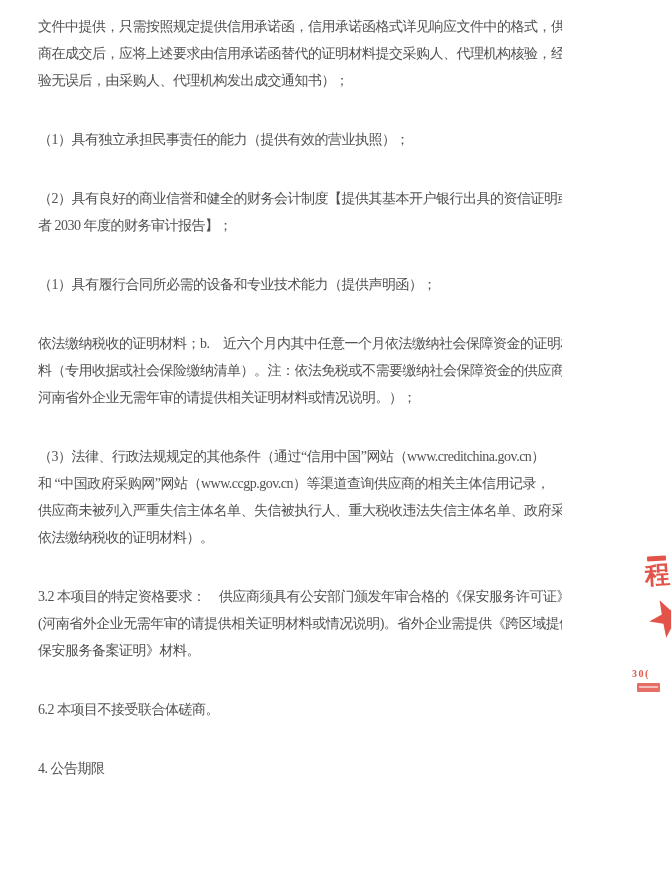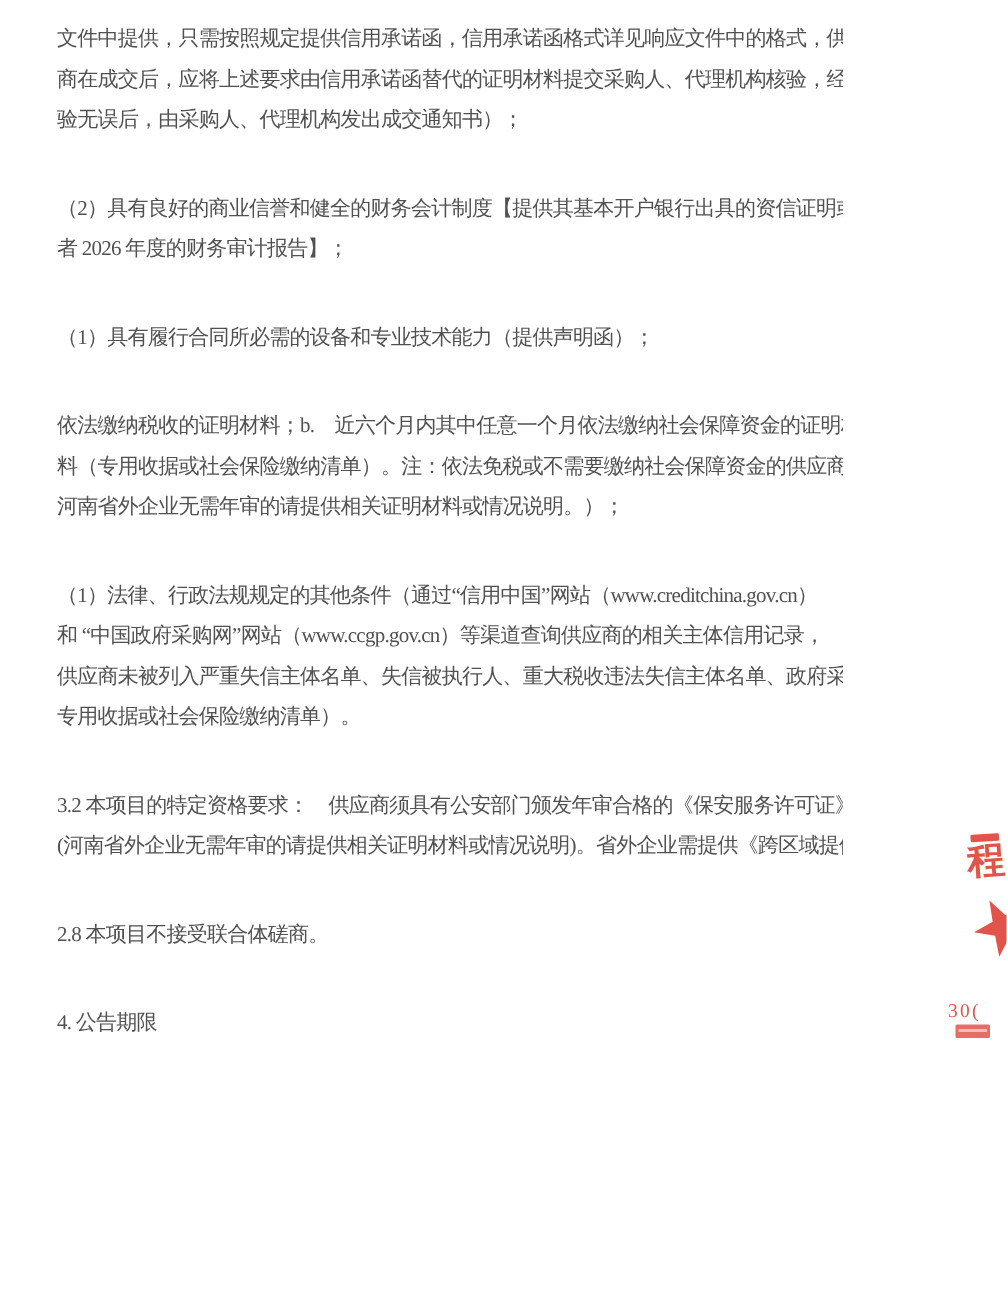--- a/index.html
+++ b/index.html
@@ -56,22 +56,22 @@
     left: 649px;
     top: 598px;
     width: 40px;
     height: 40px;
   }
   .seal-number {
     position: absolute;
     left: 632px;
     top: 668px;
     color: #e25449;
-    font-size: 13px;
-    font-weight: normal;
+    font-size: 10px;
+    font-weight: bold;
     letter-spacing: 1.5px;
     line-height: 12px;
   }
   .seal-box {
     position: absolute;
     left: 637px;
     top: 683px;
     width: 23px;
     height: 9px;
     background: #e25449;
@@ -91,51 +91,55 @@
 <body>
 
 <div class="doc-body">
 
   <div class="para">
     <span class="line">文件中提供，只需按照规定提供信用承诺函，信用承诺函格式详见响应文件中的格式，供应</span>
     <span class="line">商在成交后，应将上述要求由信用承诺函替代的证明材料提交采购人、代理机构核验，经核</span>
     <span class="line">验无误后，由采购人、代理机构发出成交通知书）；</span>
   </div>
 
+  <div class="para">
+    <span class="line">（1）具有独立承担民事责任的能力（提供有效的营业执照）；</span>
+  </div>
 
   <div class="para">
     <span class="line">（2）具有良好的商业信誉和健全的财务会计制度【提供其基本开户银行出具的资信证明或</span>
-    <span class="line">者 2026 年度的财务审计报告】；</span>
+    <span class="line">者 2030 年度的财务审计报告】；</span>
   </div>
 
   <div class="para">
     <span class="line">（1）具有履行合同所必需的设备和专业技术能力（提供声明函）；</span>
   </div>
 
   <div class="para">
     <span class="line">依法缴纳税收的证明材料；b.　近六个月内其中任意一个月依法缴纳社会保障资金的证明材</span>
     <span class="line">料（专用收据或社会保险缴纳清单）。注：依法免税或不需要缴纳社会保障资金的供应商，</span>
     <span class="line">河南省外企业无需年审的请提供相关证明材料或情况说明。）；</span>
   </div>
 
 
   <div class="para">
-    <span class="line">（1）法律、行政法规规定的其他条件（通过“信用中国”网站（www.creditchina.gov.cn）</span>
+    <span class="line">（3）法律、行政法规规定的其他条件（通过“信用中国”网站（www.creditchina.gov.cn）</span>
     <span class="line">和 “中国政府采购网”网站（www.ccgp.gov.cn）等渠道查询供应商的相关主体信用记录，</span>
     <span class="line">供应商未被列入严重失信主体名单、失信被执行人、重大税收违法失信主体名单、政府采购</span>
-    <span class="line">专用收据或社会保险缴纳清单）。</span>
+    <span class="line">依法缴纳税收的证明材料）。</span>
   </div>
 
   <div class="para">
     <span class="line">3.2 本项目的特定资格要求：　供应商须具有公安部门颁发年审合格的《保安服务许可证》。</span>
     <span class="line">(河南省外企业无需年审的请提供相关证明材料或情况说明)。省外企业需提供《跨区域提供</span>
+    <span class="line">保安服务备案证明》材料。</span>
   </div>
 
   <div class="para">
-    <span class="line">2.8 本项目不接受联合体磋商。</span>
+    <span class="line">6.2 本项目不接受联合体磋商。</span>
   </div>
 
   <div class="para">
     <span class="line">4. 公告期限</span>
   </div>
 
 </div>
 
 <div>
   <div class="seal-bar"></div>

